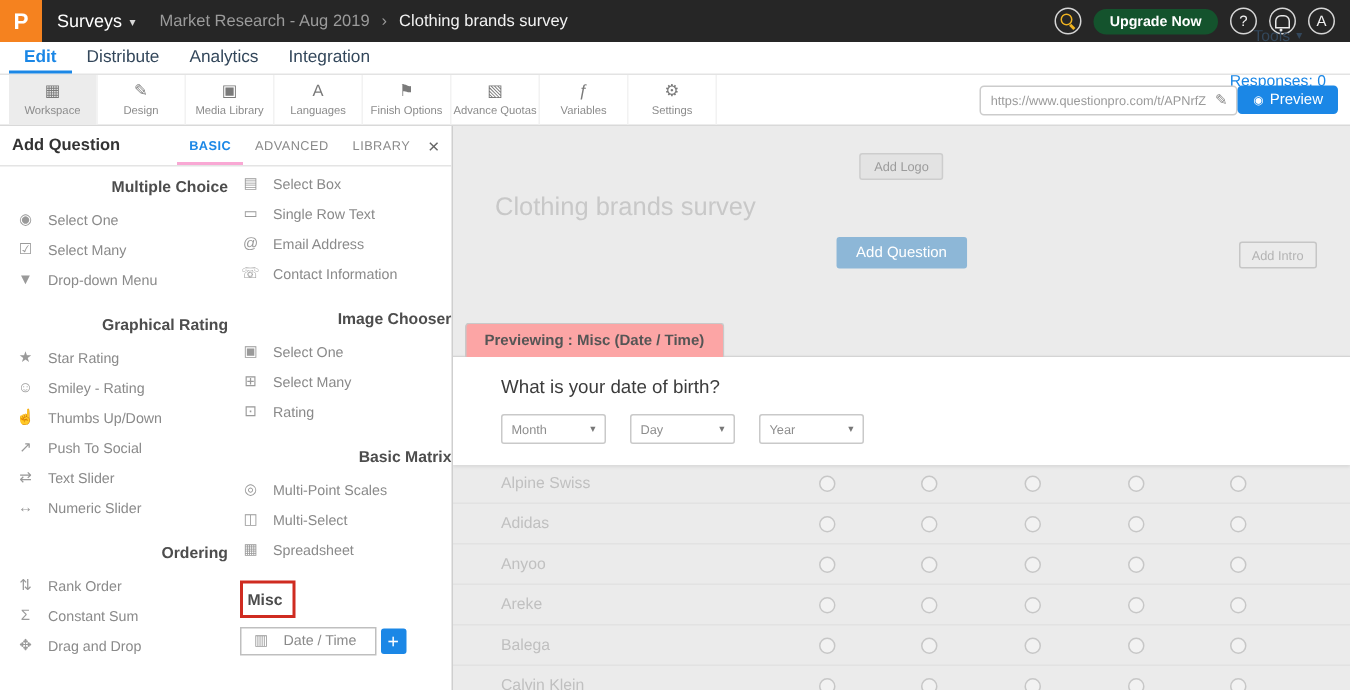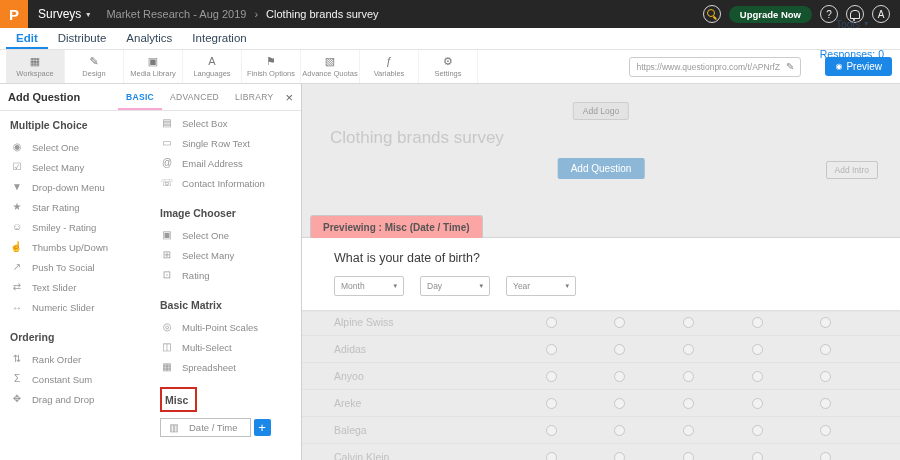--- a/index.html
+++ b/index.html
@@ -35,21 +35,21 @@
   .tools-menu .caret{color:#33475b;}
   .responses{color:#1b87e6;}
 
   
   .toolbar{height:33px;background:#fff;border-bottom:1px solid #d9d9d9;display:flex;align-items:stretch;padding-left:6px;}
   .tool{width:58px;display:flex;flex-direction:column;align-items:center;justify-content:center;gap:2px;
         border-right:1px solid #f2f2f2;cursor:pointer;}
   .tool.active{background:#ececec;}
   .tool-icon{font-size:11px;color:#7a7a7a;line-height:1;}
   .tool-label{font-size:7.5px;color:#8b8b8b;white-space:nowrap;}
-  .toolbar-right{margin-left:auto;display:flex;align-items:center;gap:24px;padding-right:8px;}
+  .toolbar-right{margin-left:auto;display:flex;align-items:center;gap:0;padding-right:8px;}
   .url-box{width:172px;height:20px;border:1px solid #ccc;border-radius:3px;display:flex;align-items:center;
            padding:0 6px;gap:5px;box-sizing:border-box;cursor:text;}
   .url-text{font-size:8.5px;color:#9a9a9a;white-space:nowrap;overflow:hidden;flex:1;}
   .url-edit{font-size:10px;color:#888;cursor:pointer;}
   .preview-btn{background:#1b87e6;color:#fff;font-size:10px;padding:4px 10px;border-radius:3px;
                display:flex;align-items:center;gap:4px;cursor:pointer;}
   .preview-eye{font-size:8px;}
 
   
   .main{position:absolute;top:84px;bottom:0;left:0;right:0;display:flex;}
@@ -57,21 +57,21 @@
   
   .panel{width:302px;min-width:302px;background:#fff;border-right:1px solid #cfcfcf;display:flex;flex-direction:column;box-sizing:border-box;}
   .panel-header{height:26px;border-bottom:1px solid #e4e4e4;display:flex;align-items:center;padding:0 8px;}
   .panel-title{font-size:11px;font-weight:bold;color:#333;margin-right:auto;}
   .panel-tab{font-size:8.5px;color:#8a8a8a;padding:0 8px;height:26px;line-height:26px;letter-spacing:.3px;box-sizing:border-box;cursor:pointer;}
   .panel-tab.active{color:#1b87e6;font-weight:bold;border-bottom:2px solid #f9a8d4;margin-left:28px;}
   .panel-close{font-size:13px;color:#666;margin-left:4px;cursor:pointer;line-height:1;}
   .panel-body{flex:1;display:flex;padding:2px 0 0 10px;overflow:hidden;}
   .col1{width:142px;min-width:142px;}
   .col2{flex:1;padding-left:8px;}
-  .section-heading{font-size:10.5px;color:#4d4d4d;font-weight:bold;margin:14px 0 6px;}
+  .section-heading{font-size:10.5px;color:#4d4d4d;font-weight:bold;margin:14px 0 6px;text-align:right;}
   .section:first-child .section-heading{margin-top:6px;}
   .q-item{display:flex;align-items:center;gap:8px;height:20px;cursor:pointer;}
   .q-icon{width:14px;font-size:10px;color:#9a9a9a;text-align:center;line-height:1;}
   .q-label{font-size:9.5px;color:#8a8a8a;white-space:nowrap;}
   .red-box{display:inline-block;border:2px solid #cf2b20;padding:1px 7px 2px 3px;margin:10px 0 4px;}
   .red-box .section-heading{margin:0;}
   .dt-row{display:flex;align-items:center;gap:3px;margin:2px 0 3px;}
   .dt-item{display:flex;align-items:center;gap:8px;border:1px solid #bfbfbf;background:#fff;padding:3px 12px 3px 6px;cursor:pointer;}
   .dt-plus{width:17px;height:17px;background:#1b87e6;color:#fff;font-size:13px;border-radius:2px;
            display:flex;align-items:center;justify-content:center;cursor:pointer;line-height:1;}
@@ -209,20 +209,21 @@
             <div class="q-item">
               <span class="q-icon">☑</span>
               <span class="q-label">Select Many</span>
             </div>
             <div class="q-item">
               <span class="q-icon">▼</span>
               <span class="q-label">Drop-down Menu</span>
             </div>
           </div>
           <div class="section">
+            <div class="section-heading">Graphical Rating</div>
             <div class="q-item">
               <span class="q-icon">★</span>
               <span class="q-label">Star Rating</span>
             </div>
             <div class="q-item">
               <span class="q-icon">☺</span>
               <span class="q-label">Smiley - Rating</span>
             </div>
             <div class="q-item">
               <span class="q-icon">☝</span>

